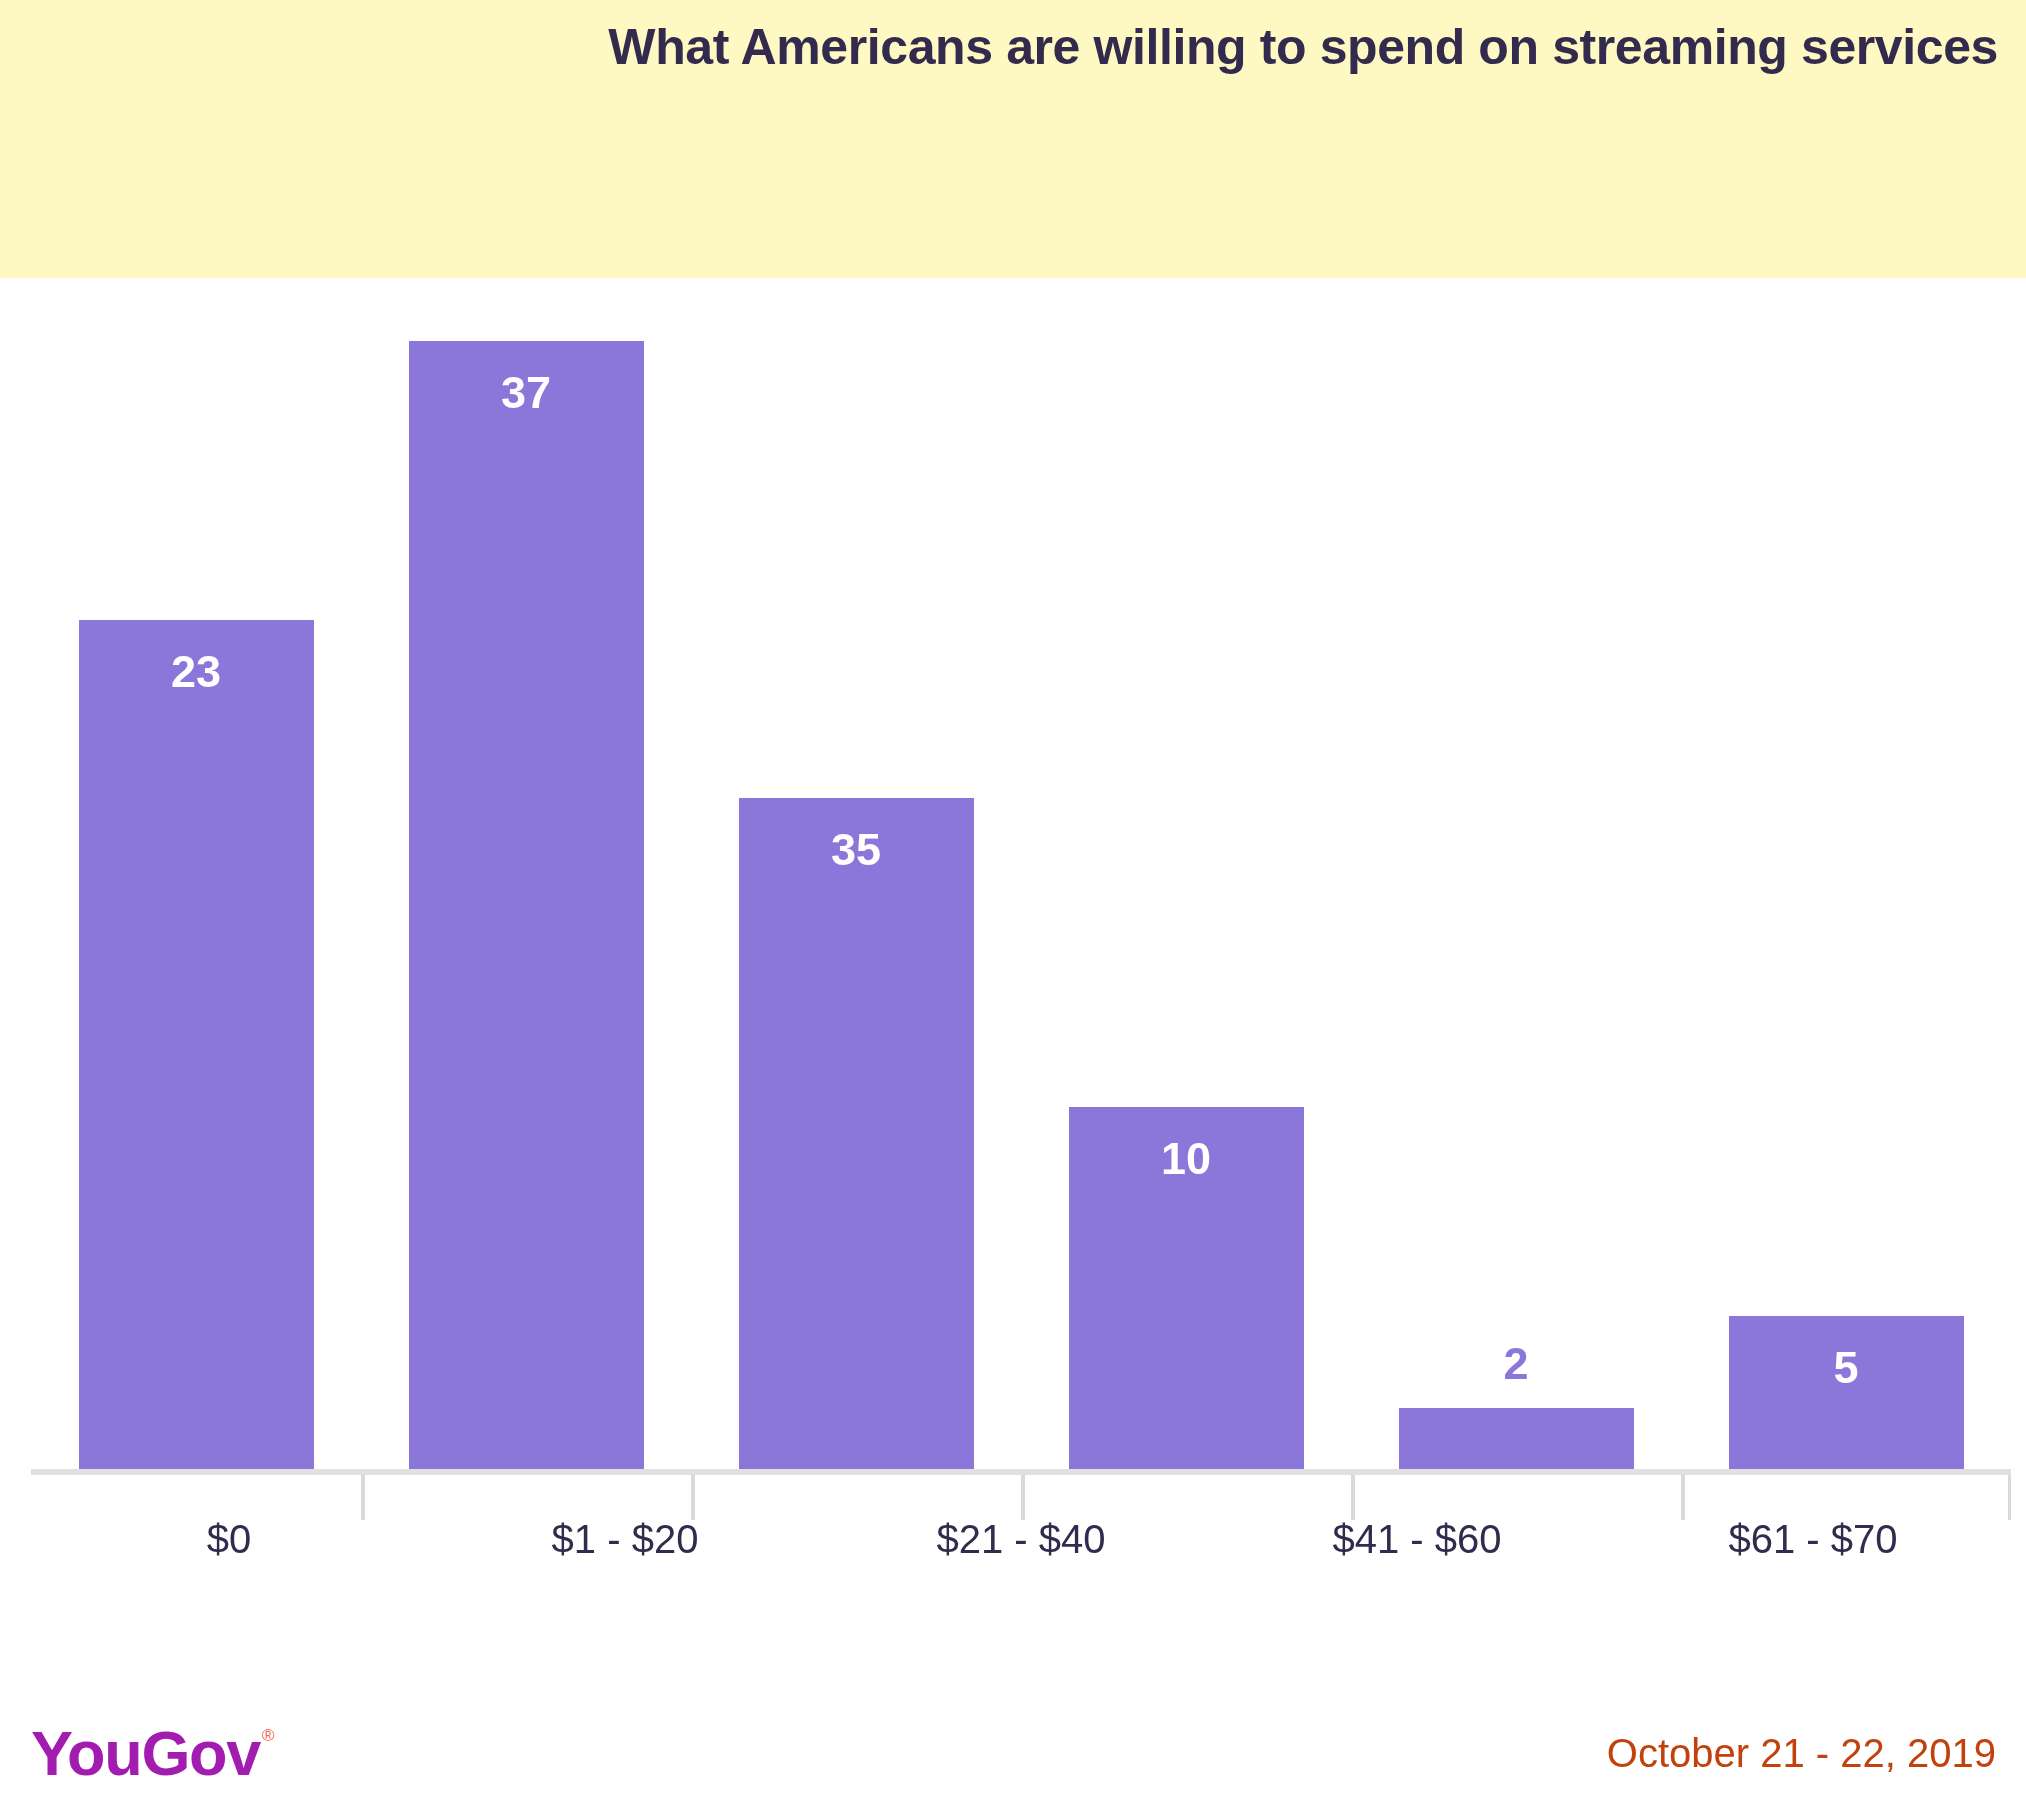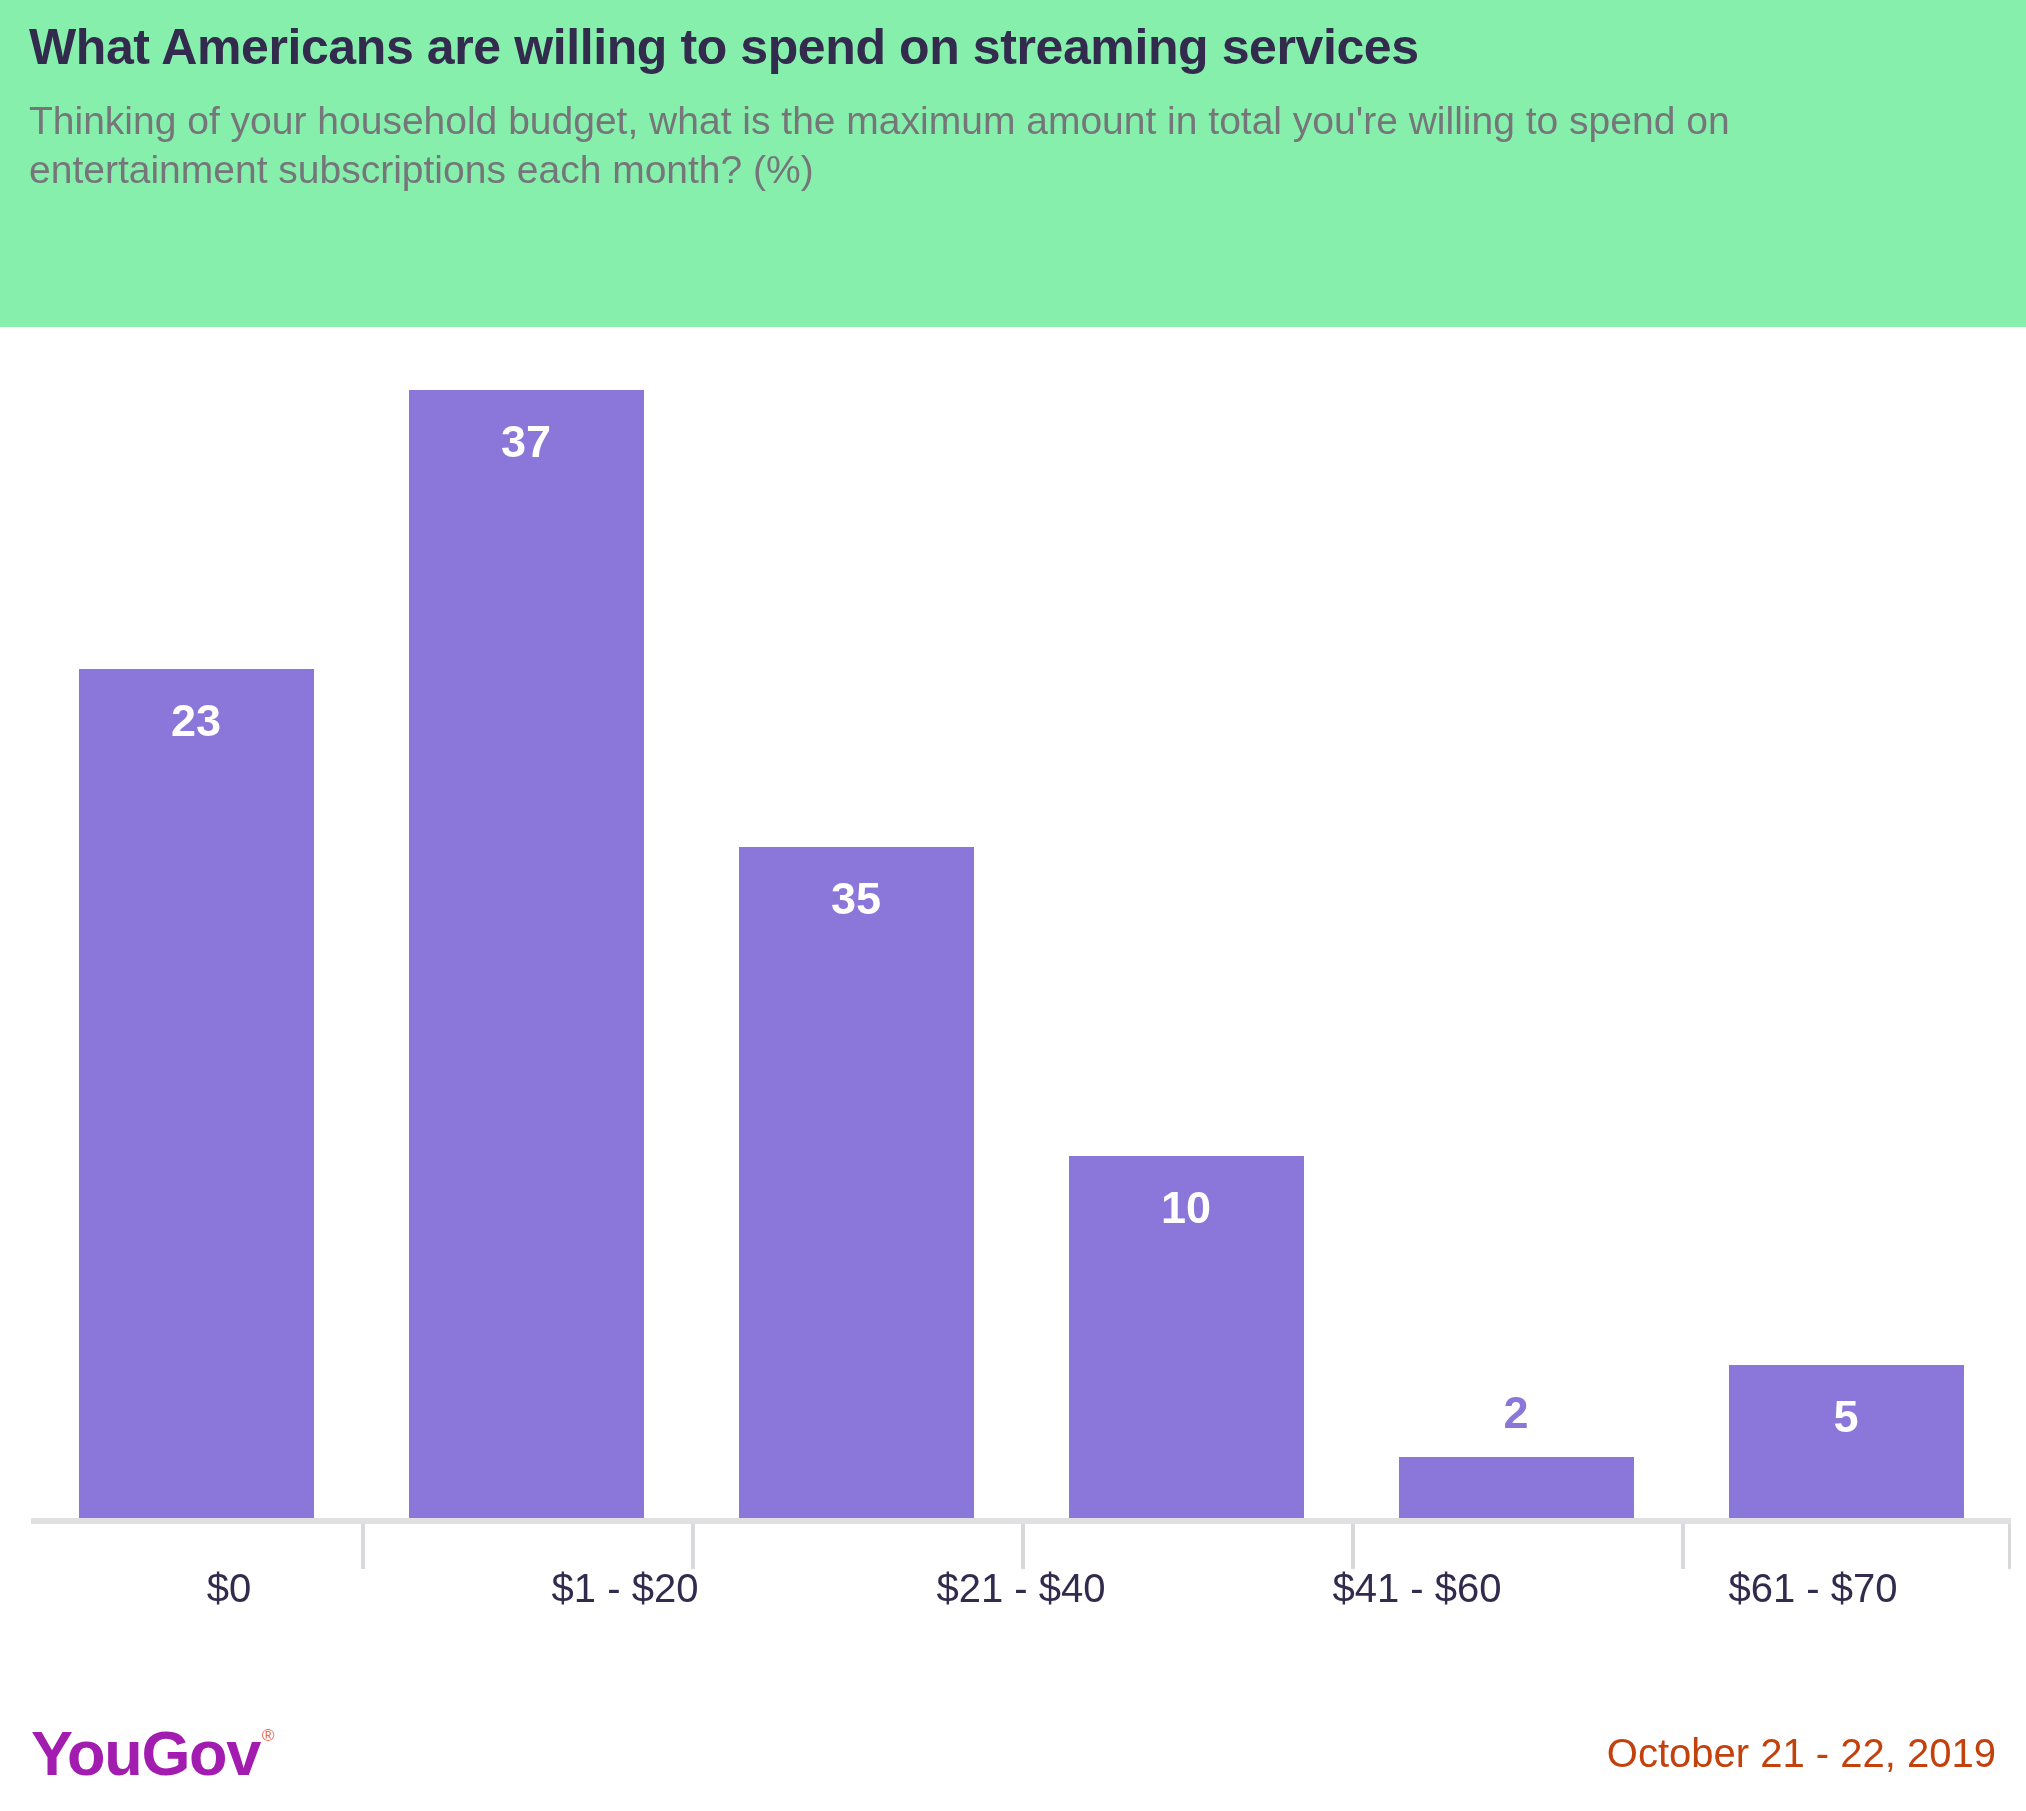--- a/index.html
+++ b/index.html
@@ -10,24 +10,25 @@
   body {
     width: 2027px;
     height: 1812px;
     font-family: "Liberation Sans", sans-serif;
     overflow: hidden;
     position: relative;
   }
 
   
   .header {
-    background: #86efac;
+    background: #fef9c3;
     padding: 19px 29px 22.5px 29px;
     box-sizing: border-box;
-    height: 327px;
+    height: 278px;
+    text-align: right;
   }
   .chart-title {
     font-size: 50px;
     font-weight: bold;
     color: #332b4d;
     letter-spacing: -0.4px;
     line-height: 1.15;
     margin: 0 0 19px 0;
     white-space: nowrap;
   }
@@ -188,21 +189,20 @@
     font-size: 40px;
     color: #c2410c;
     line-height: 1;
   }
 </style>
 </head>
 <body>
 
 <div class="header">
   <div class="chart-title">What Americans are willing to spend on streaming services</div>
-  <div class="chart-subtitle">Thinking of your household budget, what is the maximum amount in total you're willing to spend on entertainment subscriptions each month? (%)</div>
 </div>
 
 <div class="plot-wrap">
   <div class="plot">
 
     <div class="bars">
 
       <div class="bar-slot">
         <div class="bar" style="height:849px;">
           <span class="bar-value">23</span>

